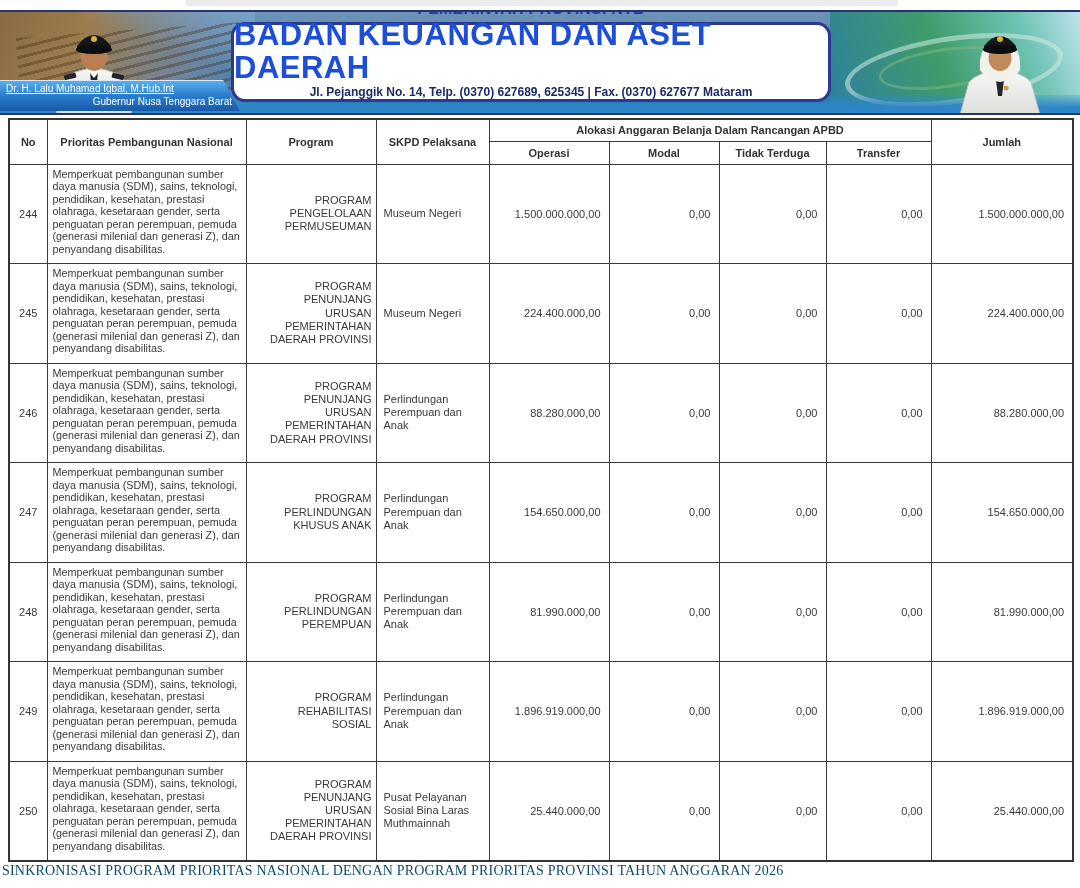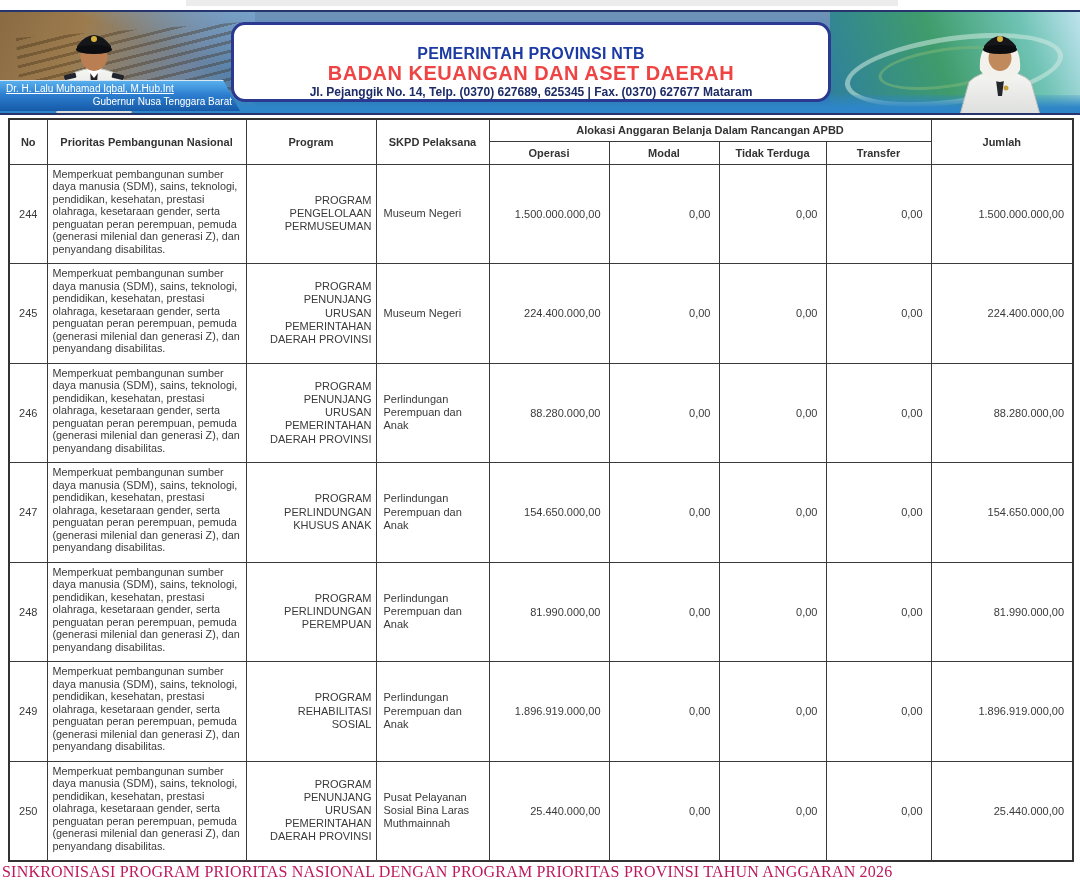--- a/index.html
+++ b/index.html
@@ -41,21 +41,21 @@
   .portrait.left{left:34px;width:120px;}
   .portrait.right{right:20px;width:120px;}
 
   .title-box{
     position:absolute;left:231px;top:10px;width:600px;height:80px;
     background:#ffffff;border:3px solid #2b3990;border-radius:14px;
     display:flex;flex-direction:column;align-items:center;justify-content:flex-end;
     box-sizing:border-box;padding-top:2px;
   }
   .t1{font-size:16px;font-weight:bold;color:#1b3aa2;letter-spacing:.2px;line-height:1.05;}
-  .t2{font-size:20px;font-weight:bold;color:#ef4444;letter-spacing:.5px;line-height:1.08;}
+  .t2{font-size:31px;font-weight:bold;color:#1d4ed8;letter-spacing:.5px;line-height:1.08;}
   .t3,.t4{font-size:12px;font-weight:bold;color:#1c2b66;line-height:1.2;}
 
   .ribbon{
     position:absolute;bottom:2px;color:#ffffff;font-weight:normal;font-size:10px;line-height:1.25;
     background:linear-gradient(180deg,#58b0ec 0%,#2e7fd0 45%,#155aa8 100%);
     padding:2px 8px 3px 6px;box-sizing:border-box;
     border-top:1px solid rgba(255,255,255,.85);
   }
   .ribbon.left{left:0;width:240px;clip-path:polygon(0 0,93% 0,100% 100%,0 100%);}
   .ribbon.right{right:0;width:212px;clip-path:polygon(7% 0,100% 0,100% 100%,0 100%);padding-left:18px;}
@@ -85,21 +85,21 @@
   td.col-program{vertical-align:middle;text-align:right;padding:2px 4px 2px 13px;line-height:1.2;}
   td.col-skpd{vertical-align:middle;text-align:left;padding:2px 4px 2px 7px;line-height:1.2;}
   td.col-operasi,td.col-modal,td.col-tidak_terduga,td.col-transfer,td.col-jumlah{
     vertical-align:middle;text-align:right;padding:0 8px 0 2px;font-size:11px;
   }
 
   
   .footer-caption{
     position:absolute;left:2px;top:863px;width:1076px;
     font-family:"Liberation Serif","DejaVu Serif",serif;
-    font-size:16px;color:#be185d;letter-spacing:.2px;
+    font-size:14px;color:#0c4a6e;letter-spacing:.2px;
   }
 </style>
 </head>
 <body>
 
 <div class="top-artifact"></div>
 
 <div class="banner">
   <div class="bg-left"></div>
   <div class="bg-right"></div>

